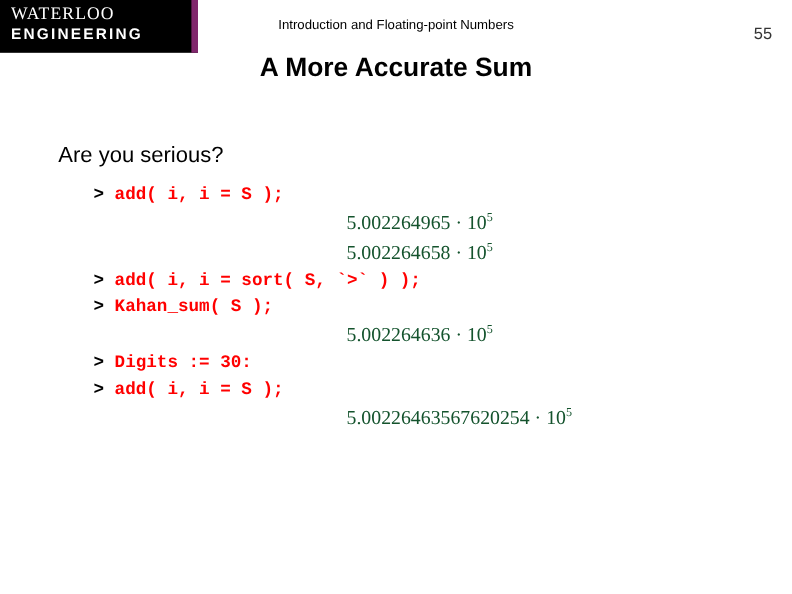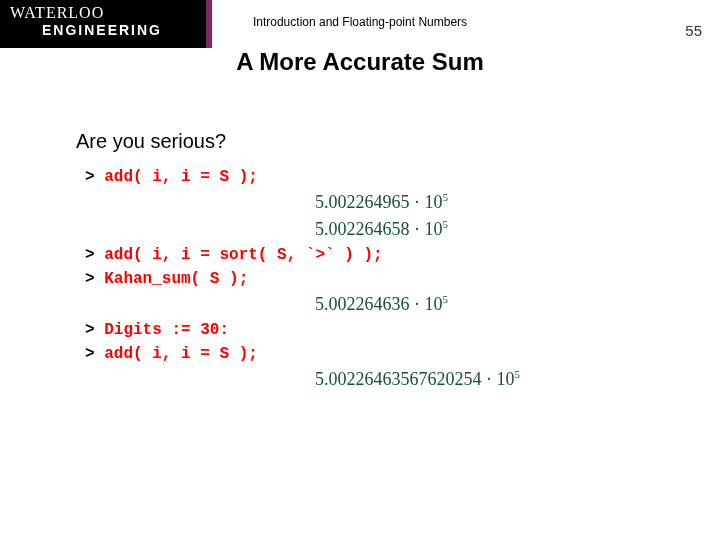--- a/index.html
+++ b/index.html
@@ -9,39 +9,38 @@
     height: 540px;
     background: #fff;
     font-family: Arial, Helvetica, sans-serif;
     position: relative;
     overflow: hidden;
   }
   .logo {
     position: absolute;
     top: 0;
     left: 0;
-    width: 212px;
+    width: 180px;
     height: 48px;
     background: #000;
     color: #fff;
   }
   .logo .wat {
     font-family: "Times New Roman", serif;
     font-size: 16px;
     letter-spacing: 1px;
     padding: 4px 0 0 10px;
     font-weight: 400;
   }
   .logo .eng {
     font-family: Arial, sans-serif;
     font-size: 14px;
     letter-spacing: 2px;
     padding: 0 0 0 10px;
     font-weight: 700;
-    margin-left: 32px;
   }
   .logo .bar {
     position: absolute;
     right: 0;
     top: 0;
     width: 6px;
     height: 48px;
     background: #80276c;
   }
   .header-topic {
@@ -66,21 +65,21 @@
     left: 0;
     width: 720px;
     text-align: center;
     font-size: 24px;
     font-weight: 700;
     color: #000;
   }
   .subhead {
     position: absolute;
     top: 130px;
-    left: 76px;
+    left: 53px;
     font-size: 20px;
     color: #000;
   }
   .code-area {
     position: absolute;
     top: 165px;
     left: 85px;
     width: 560px;
     font-size: 16px;
     line-height: 1.5;

